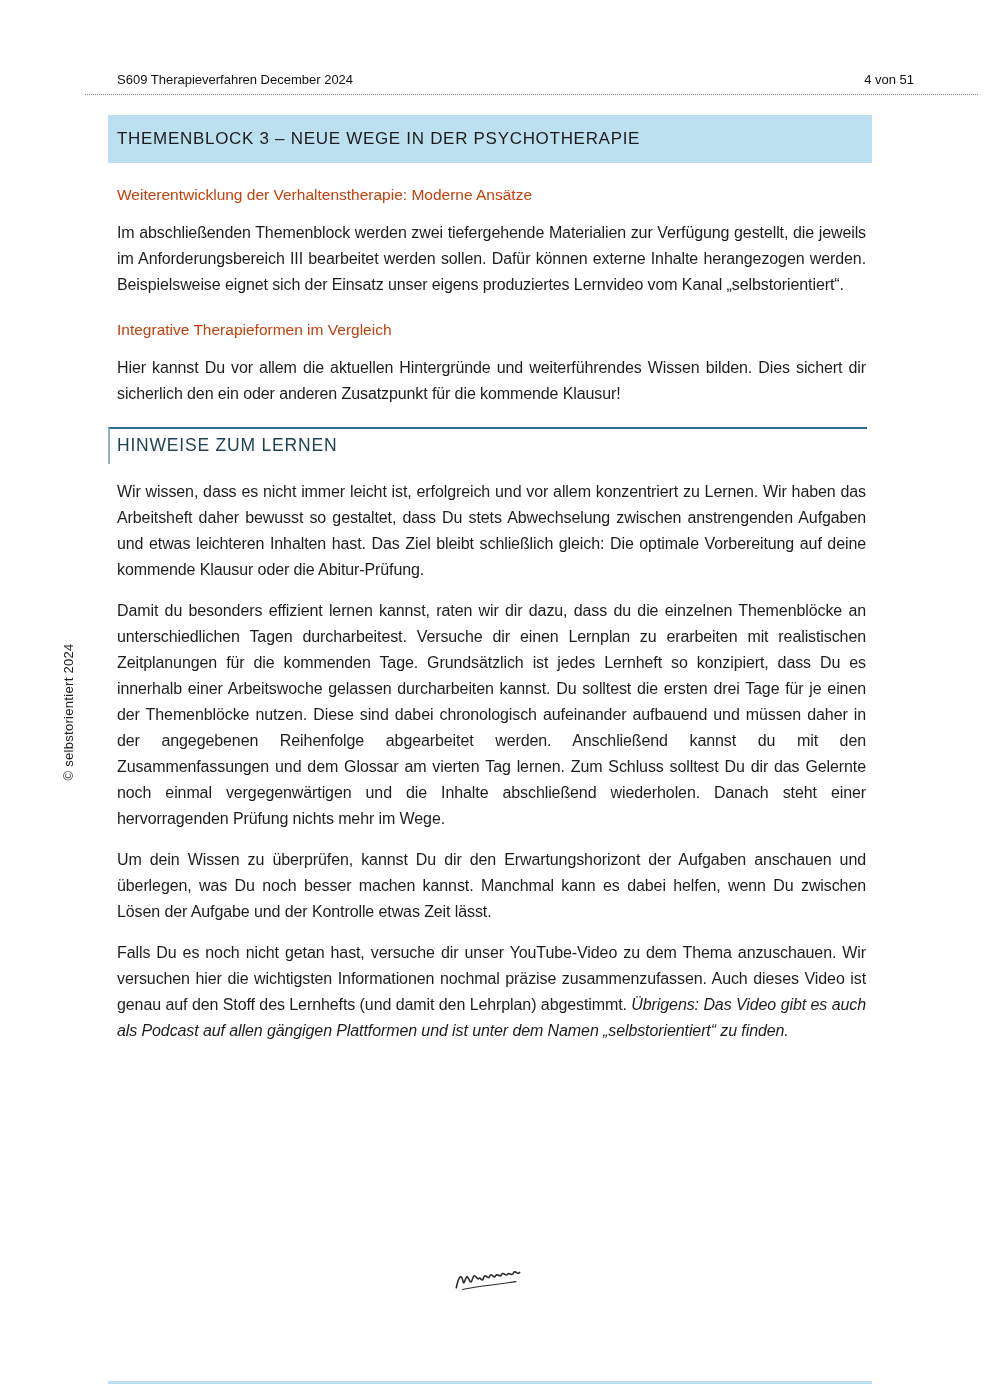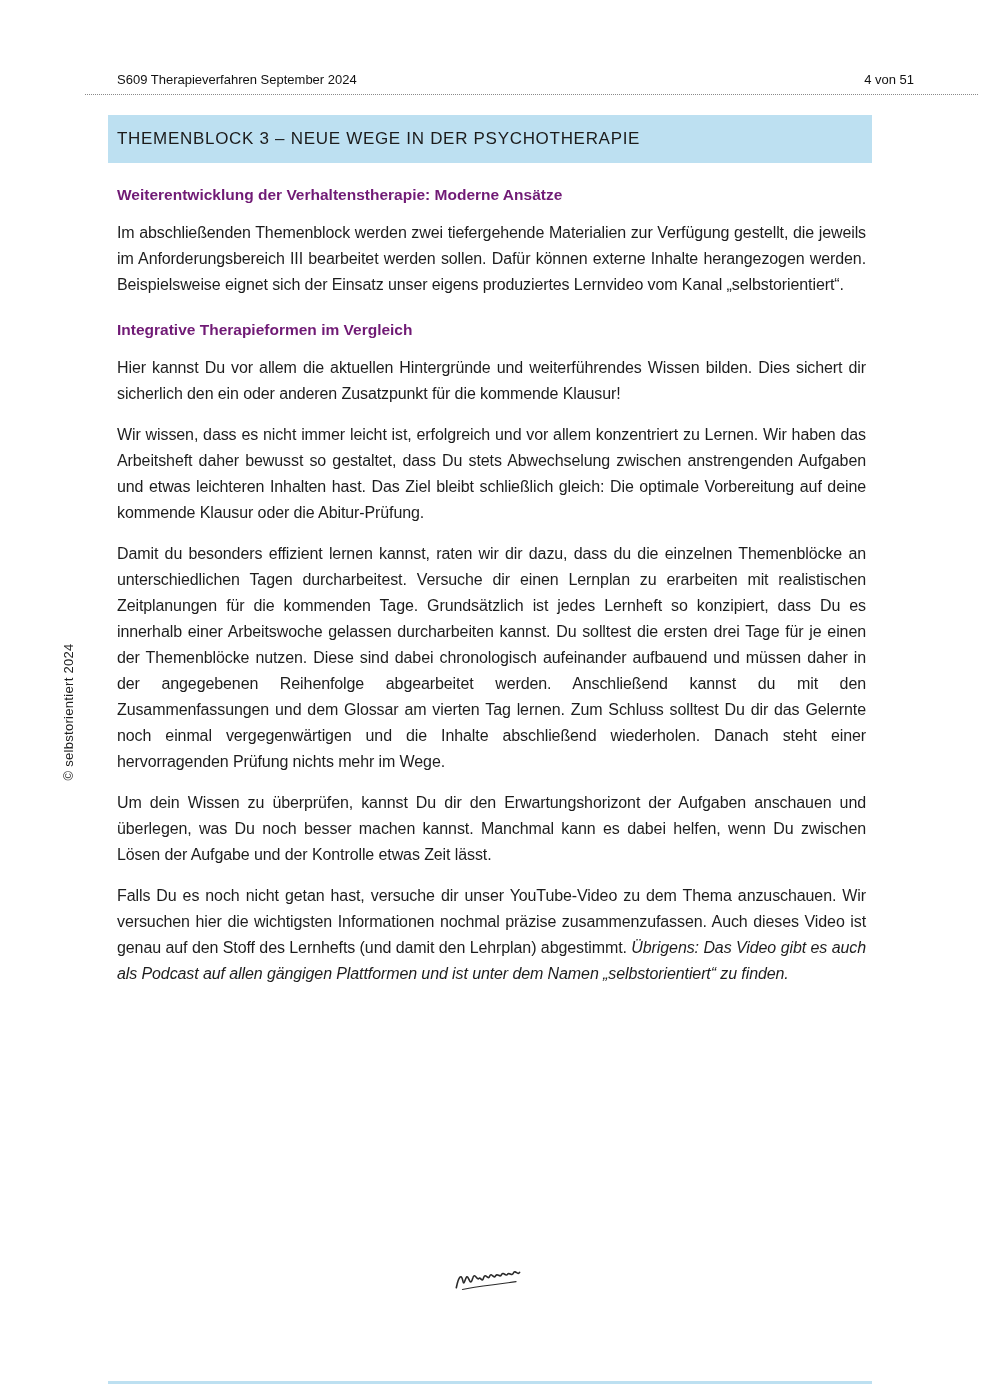--- a/index.html
+++ b/index.html
@@ -20,21 +20,21 @@
 
   
   .content { position:absolute; top:115px; left:108px; width:764px; }
 
   .banner {
     height:48px; display:flex; align-items:center; padding-left:9px;
     font-size:17px; font-weight:500; letter-spacing:0.7px; color:#1b1b1b;
   }
 
   h3.subhead {
-    font-size:15.5px; font-weight:bold; color:#701a75;
+    font-size:15.5px; font-weight:normal; color:#c2410c;
     margin:22px 6px 0 9px; line-height:20px;
   }
   p.body {
     font-size:16px; line-height:26px; text-align:justify;
     margin:15px 6px 0 9px; color:#1d1d1d; letter-spacing:-0.1px;
   }
   p.body .it { font-style:italic; }
 
   .hinweise-head {
     margin:20px 5px 0 0;
@@ -59,36 +59,39 @@
     position:absolute; left:108px; bottom:0; width:764px; height:3px;
     background:var(--banner-bg,#BDE0F1);
   }
 </style>
 </head>
 <body>
 
 <div class="page">
 
   <div class="running-header">
-    <span class="hl">S609 Therapieverfahren September 2024</span>
+    <span class="hl">S609 Therapieverfahren December 2024</span>
     <span class="hr">4 von 51</span>
   </div>
 
   <div class="content">
 
     <div class="banner" style="background-color: rgb(189, 224, 241);">
       <span>THEMENBLOCK 3 – NEUE WEGE IN DER PSYCHOTHERAPIE</span>
     </div>
 
     <h3 class="subhead">Weiterentwicklung der Verhaltenstherapie: Moderne Ansätze</h3>
     <p class="body">Im abschließenden Themenblock werden zwei tiefergehende Materialien zur Verfügung gestellt, die jeweils im Anforderungsbereich III bearbeitet werden sollen. Dafür können externe Inhalte herangezogen werden. Beispielsweise eignet sich der Einsatz unser eigens produziertes Lernvideo vom Kanal „selbstorientiert“.</p>
 
     <h3 class="subhead">Integrative Therapieformen im Vergleich</h3>
     <p class="body">Hier kannst Du vor allem die aktuellen Hintergründe und weiterführendes Wissen bilden. Dies sichert dir sicherlich den ein oder anderen Zusatzpunkt für die kommende Klausur!</p>
 
+    <div class="hinweise-head" style="--accent: #2E6D8C; --accent-light: #8FB4C9; --hinweise-title: #1F4254;">
+      <span class="hinweise-title">HINWEISE ZUM LERNEN</span>
+    </div>
 
     <p class="body">Wir wissen, dass es nicht immer leicht ist, erfolgreich und vor allem konzentriert zu Lernen. Wir haben das Arbeitsheft daher bewusst so gestaltet, dass Du stets Abwechselung zwischen anstrengenden Aufgaben und etwas leichteren Inhalten hast. Das Ziel bleibt schließlich gleich: Die optimale Vorbereitung auf deine kommende Klausur oder die Abitur-Prüfung.</p>
     <p class="body">Damit du besonders effizient lernen kannst, raten wir dir dazu, dass du die einzelnen Themenblöcke an unterschiedlichen Tagen durcharbeitest. Versuche dir einen Lernplan zu erarbeiten mit realistischen Zeitplanungen für die kommenden Tage. Grundsätzlich ist jedes Lernheft so konzipiert, dass Du es innerhalb einer Arbeitswoche gelassen durcharbeiten kannst. Du solltest die ersten drei Tage für je einen der Themenblöcke nutzen. Diese sind dabei chronologisch aufeinander aufbauend und müssen daher in der angegebenen Reihenfolge abgearbeitet werden. Anschließend kannst du mit den Zusammenfassungen und dem Glossar am vierten Tag lernen. Zum Schluss solltest Du dir das Gelernte noch einmal vergegenwärtigen und die Inhalte abschließend wiederholen. Danach steht einer hervorragenden Prüfung nichts mehr im Wege.</p>
     <p class="body">Um dein Wissen zu überprüfen, kannst Du dir den Erwartungshorizont der Aufgaben anschauen und überlegen, was Du noch besser machen kannst. Manchmal kann es dabei helfen, wenn Du zwischen Lösen der Aufgabe und der Kontrolle etwas Zeit lässt.</p>
 
     <p class="body"><span>Falls Du es noch nicht getan hast, versuche dir unser YouTube-Video zu dem Thema anzuschauen. Wir versuchen hier die wichtigsten Informationen nochmal präzise zusammenzufassen. Auch dieses Video ist genau auf den Stoff des Lernhefts (und damit den Lehrplan) abgestimmt. </span><span class="it">Übrigens: Das Video gibt es auch als Podcast auf allen gängigen Plattformen und ist unter dem Namen „selbstorientiert“ zu finden.</span></p>
 
   </div>
 
   <div class="vertical-note">© selbstorientiert 2024</div>

